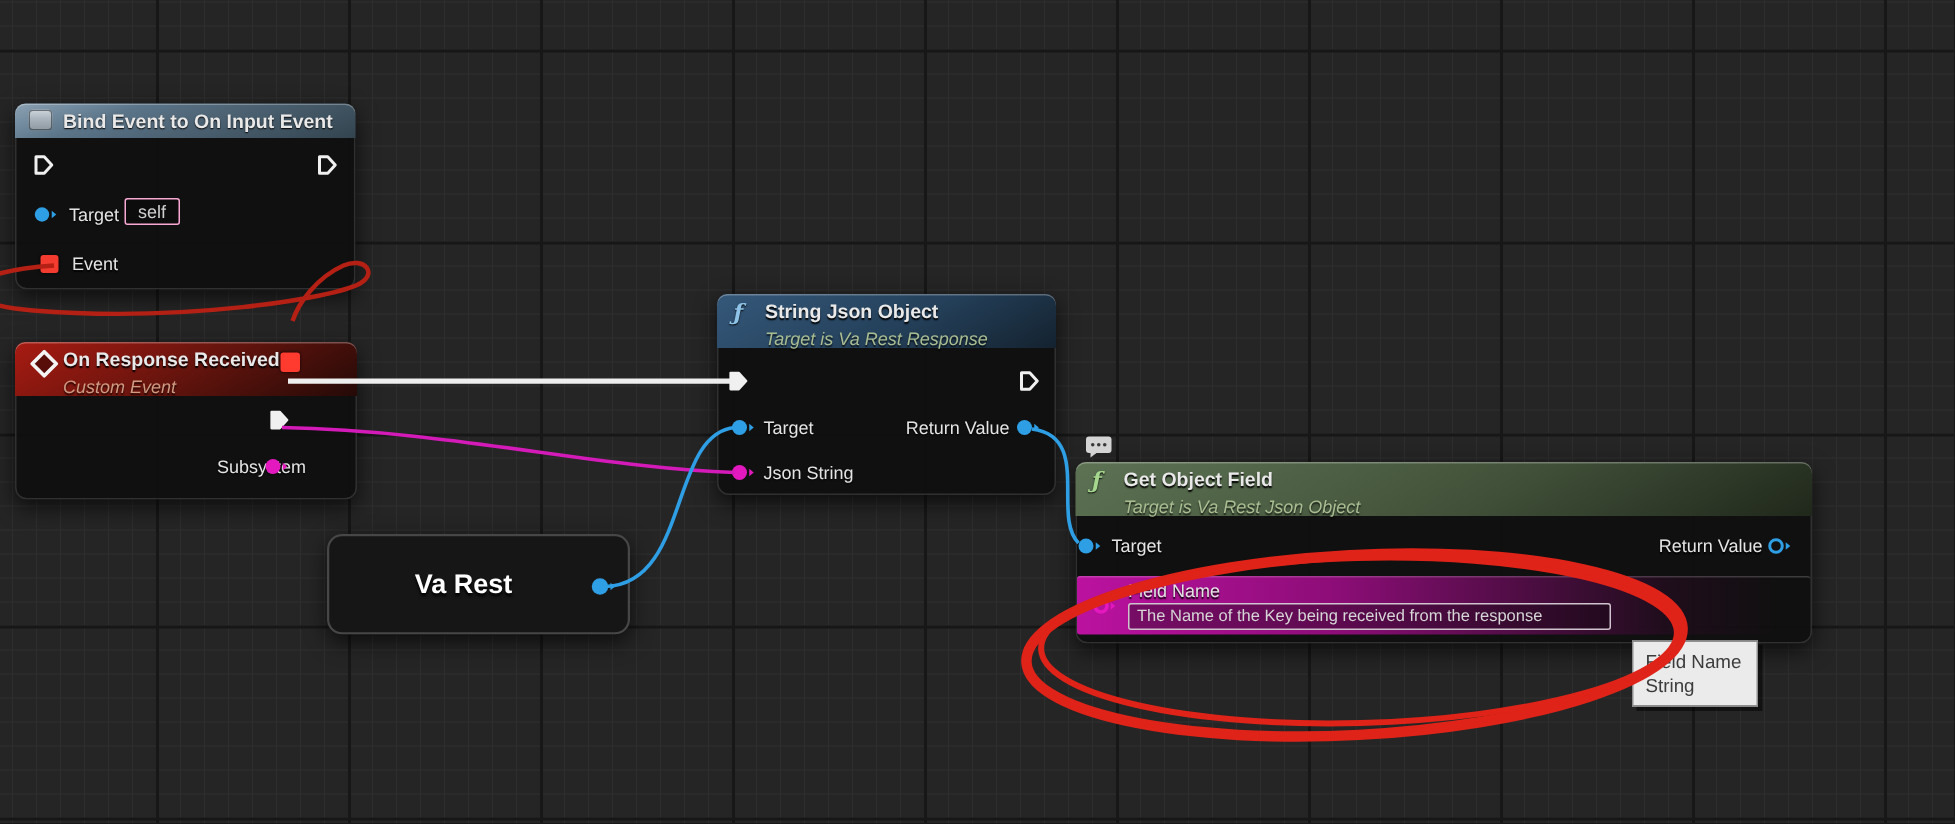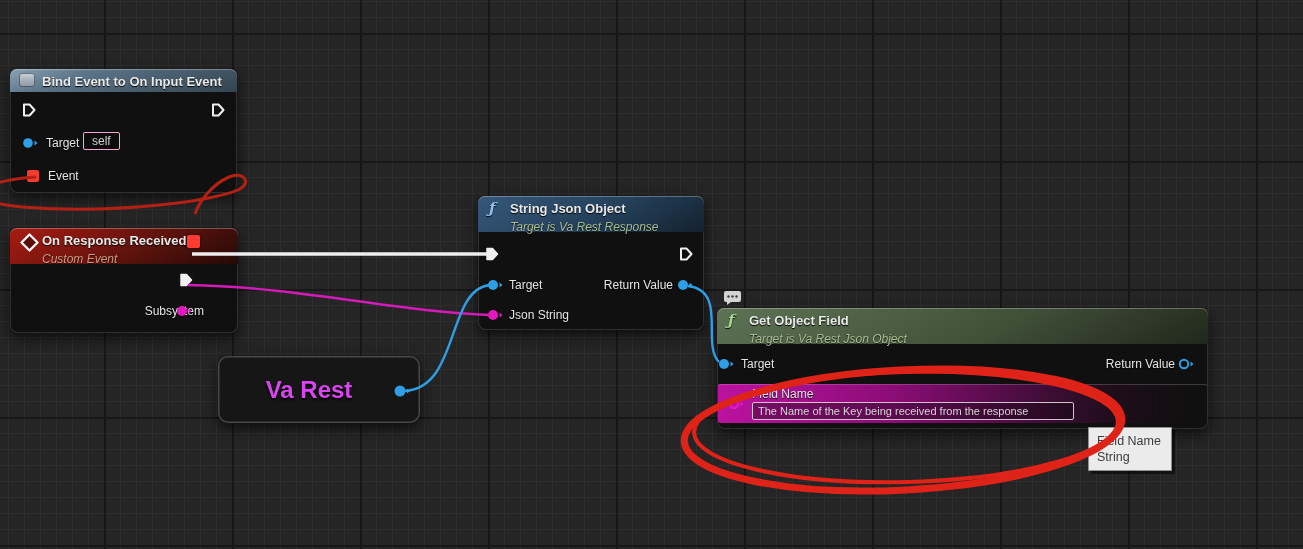--- a/index.html
+++ b/index.html
@@ -48,21 +48,21 @@
   .self-chip{
     position:absolute;font-size:12px;color:#cfcfcf;border:1px solid #f9a8d4;border-radius:2px;
     padding:1px 8px;background:rgba(0,0,0,.25);
   }
   .compact-node{
     position:absolute;background:#161616;border-radius:10px;z-index:2;
     box-shadow:0 5px 14px rgba(0,0,0,.65), inset 0 0 0 1.5px rgba(130,130,130,.45);
     display:flex;align-items:center;justify-content:center;text-align:center;
   }
   .compact-title{
-    font-size:24px;font-weight:bold;color:#d946ef;line-height:27px;text-shadow:0 2px 2px #000;
+    font-size:18px;font-weight:bold;color:#ffffff;line-height:27px;text-shadow:0 2px 2px #000;
   }
   .fieldname-row{
     position:absolute;left:1px;right:1px;border-radius:2px;
     background:linear-gradient(90deg,#bb12a0 0%,#8d0d78 35%,rgba(60,8,50,.35) 80%,rgba(30,10,26,0) 96%);
     box-shadow:inset 0 1px 0 rgba(255,255,255,.18);
   }
   .fieldname-input{
     position:absolute;font-family:Liberation Sans, sans-serif;font-size:11px;color:#d6d6d6;
     background:rgba(10,5,10,.35);border:1px solid #cfc3cd;border-radius:2px;padding:1px 5px;
     outline:none;

